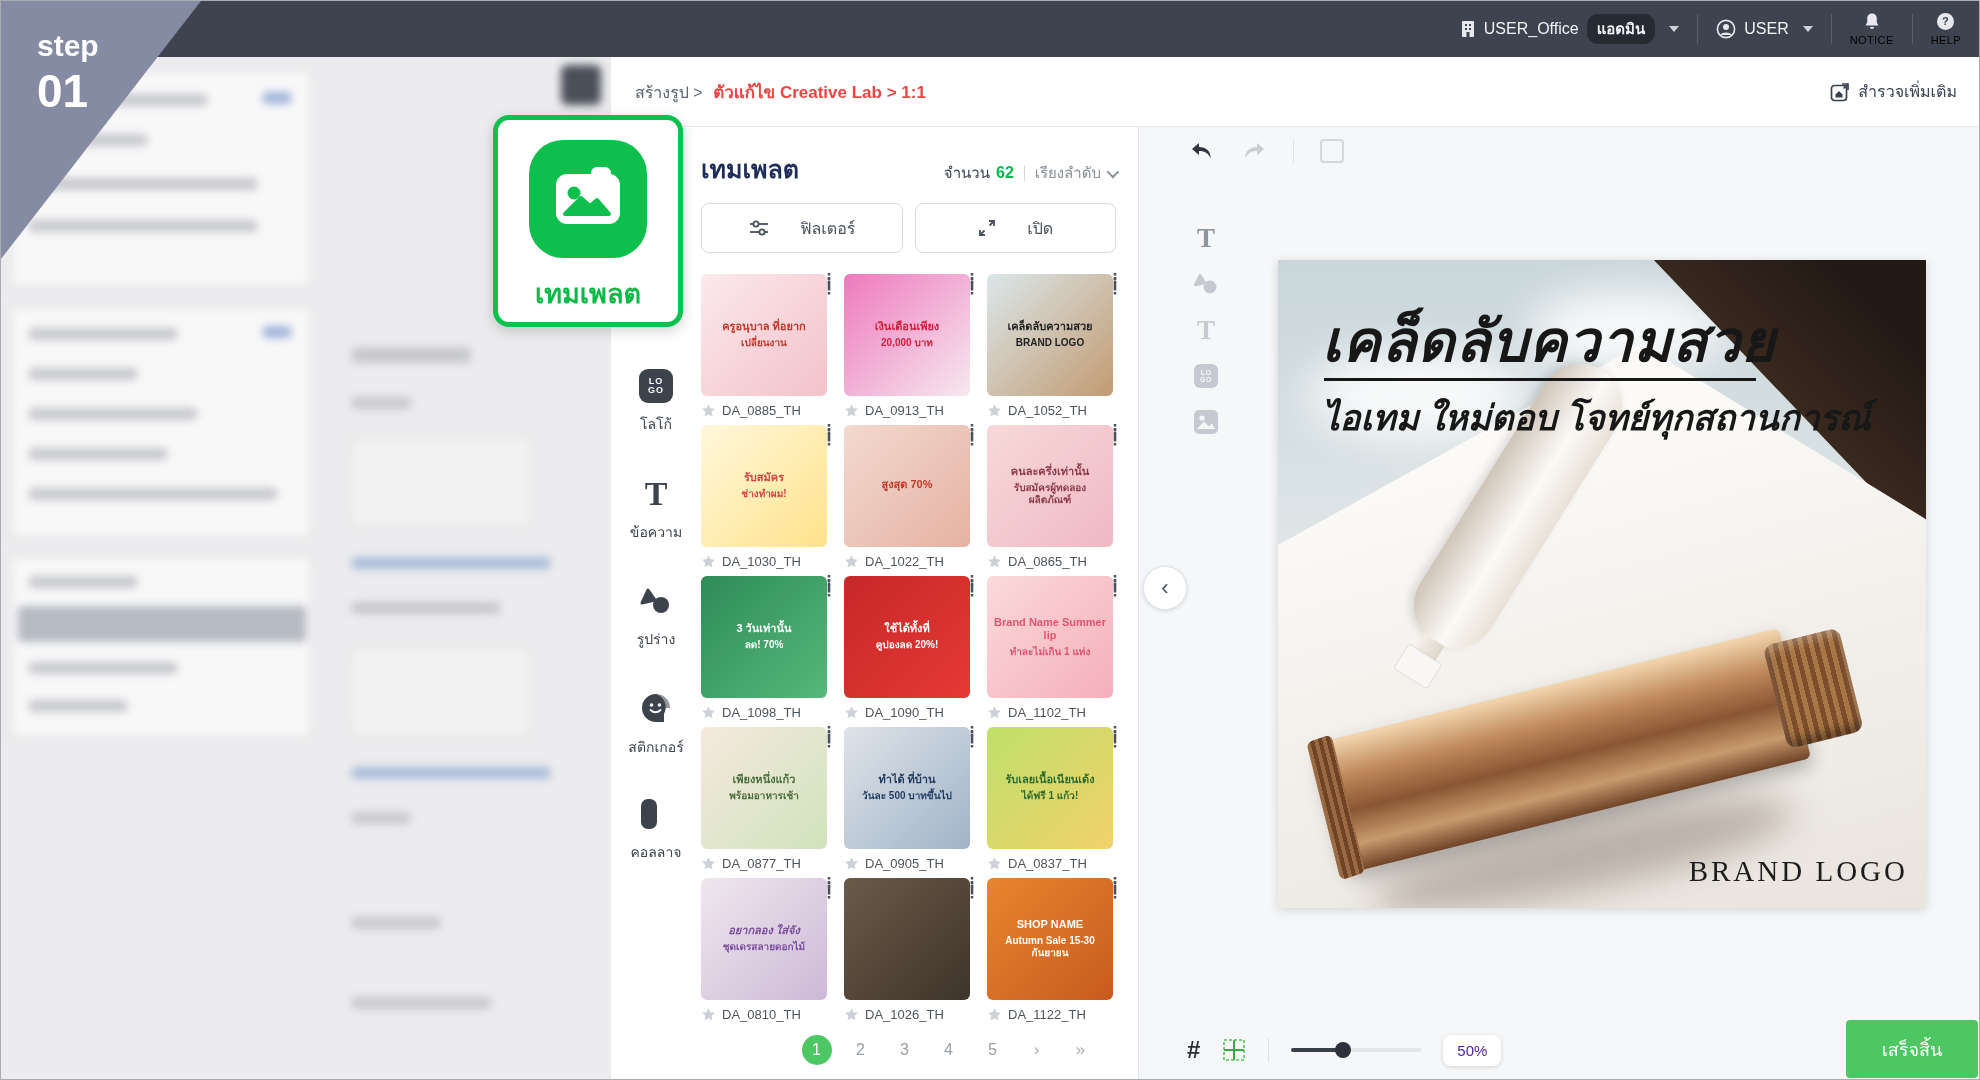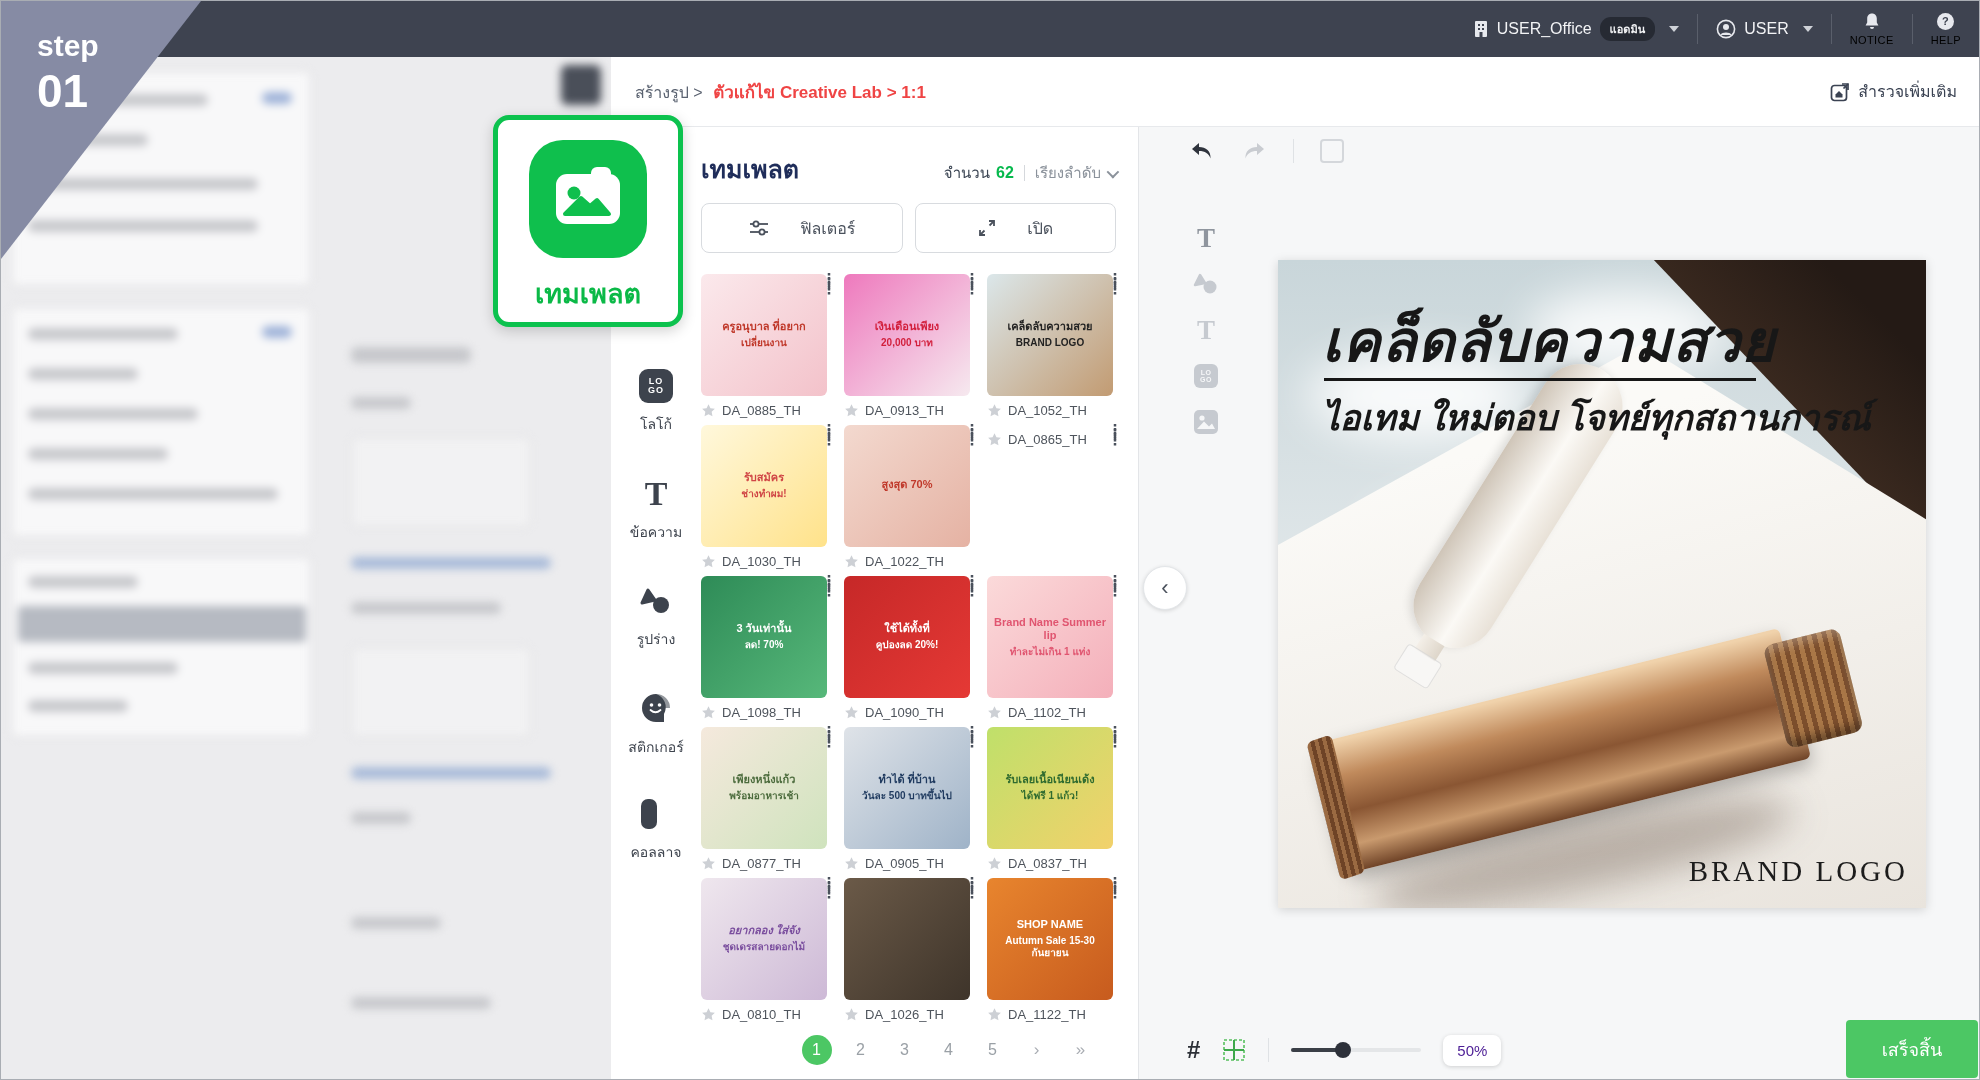--- a/index.html
+++ b/index.html
@@ -5,21 +5,21 @@
   * { margin:0; padding:0; box-sizing:border-box; }
   html,body { width:1980px; height:1080px; }
   body { font-family:"Liberation Sans","DejaVu Sans",sans-serif; background:#fff; }
   .app { position:relative; width:1980px; height:1080px; overflow:hidden; border:1px solid #a9adb3; background:#fff; }
 
   
   .topbar { position:absolute; left:0; top:0; width:1980px; height:56px; background:#3e4350; display:flex; align-items:center; justify-content:flex-end; padding-right:14px; z-index:30; }
   .topbar .cluster { display:flex; align-items:center; color:#f2f3f5; }
   .tb-div { width:1px; height:30px; background:#5a5f6b; margin:0 18px; }
   .org { display:flex; align-items:center; gap:8px; font-size:16px; }
-  .role-pill { background:#262a33; border-radius:11px; padding:3px 10px; font-size:11px; font-weight:bold; }
+  .role-pill { background:#262a33; border-radius:11px; padding:3px 10px; font-size:15px; font-weight:bold; }
   .caret { width:0; height:0; border-left:5px solid transparent; border-right:5px solid transparent; border-top:6px solid #cfd2d8; margin-left:6px; }
   .usercl { display:flex; align-items:center; gap:8px; font-size:16px; }
   .stack { display:flex; flex-direction:column; align-items:center; gap:3px; font-size:11px; letter-spacing:.4px; cursor:pointer; }
   .icn { display:inline-flex; align-items:center; justify-content:center; }
 
   
   .step-tri { position:absolute; left:0; top:0; width:210px; height:258px; background:#868ba4; clip-path:polygon(0 0, 200px 0, 0 258px); z-index:60; }
   .step-txt { position:absolute; left:36px; top:28px; z-index:61; color:#fff; font-weight:bold; line-height:1.1; }
   .step-txt .l1 { font-size:30px; display:block; }
   .step-txt .l2 { font-size:46px; display:block; margin-top:4px; }
@@ -389,20 +389,24 @@
     <span class="kebab">⋮<br>⋮<br>⋮</span>
     <div class="trow">
       <svg class="star" viewBox="0 0 20 20">
               <path d="M10 1.5 L12.6 7 L18.5 7.7 L14.2 11.8 L15.3 17.8 L10 14.9 L4.7 17.8 L5.8 11.8 L1.5 7.7 L7.4 7 Z"></path>
             </svg>
       <span class="tid">DA_1022_TH</span>
     </div>
   </div>
 
   <div class="cell">
+    <div class="thumb" style="background: linear-gradient(135deg, rgb(247, 217, 217), rgb(239, 185, 196));">
+      <span class="cap1" style="color: rgb(140, 59, 74);">คนละครึ่งเท่านั้น</span>
+      <span class="cap2" style="color: rgb(140, 59, 74);">รับสมัครผู้ทดลองผลิตภัณฑ์</span>
+    </div>
     <span class="kebab">⋮<br>⋮<br>⋮</span>
     <div class="trow">
       <svg class="star" viewBox="0 0 20 20">
               <path d="M10 1.5 L12.6 7 L18.5 7.7 L14.2 11.8 L15.3 17.8 L10 14.9 L4.7 17.8 L5.8 11.8 L1.5 7.7 L7.4 7 Z"></path>
             </svg>
       <span class="tid">DA_0865_TH</span>
     </div>
   </div>
 
   <div class="cell">

